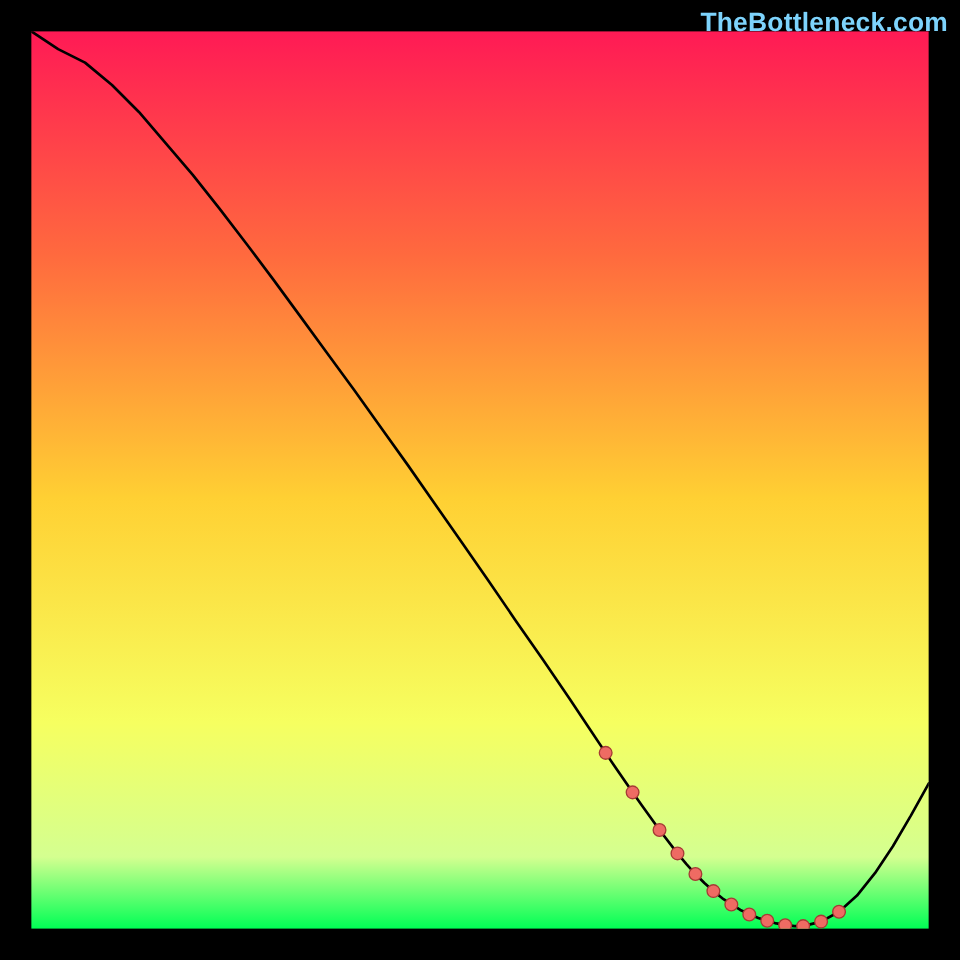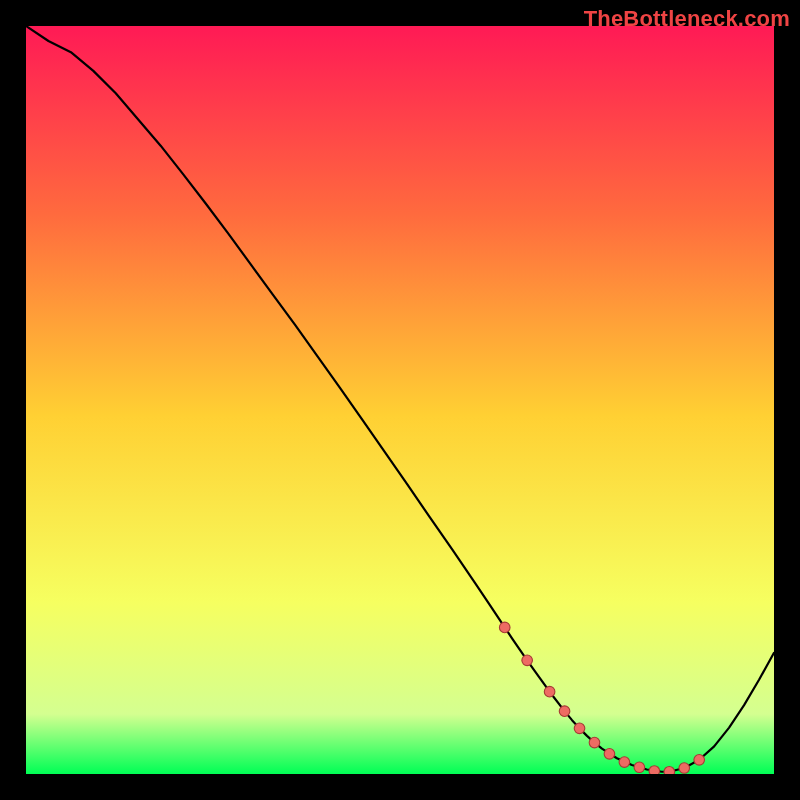--- a/index.html
+++ b/index.html
@@ -10,21 +10,21 @@
     height: 800px;
     background: #000;
   }
   .watermark {
     position: absolute;
     top: 6px;
     right: 10px;
     font-family: Arial, Helvetica, sans-serif;
     font-size: 22px;
     font-weight: 600;
-    color: #ef4444;
+    color: #7dd3fc;
     letter-spacing: 0.2px;
     z-index: 5;
   }
   .plot-holder {
     position: absolute;
     left: 26px;
     top: 26px;
     width: 748px;
     height: 748px;
   }

